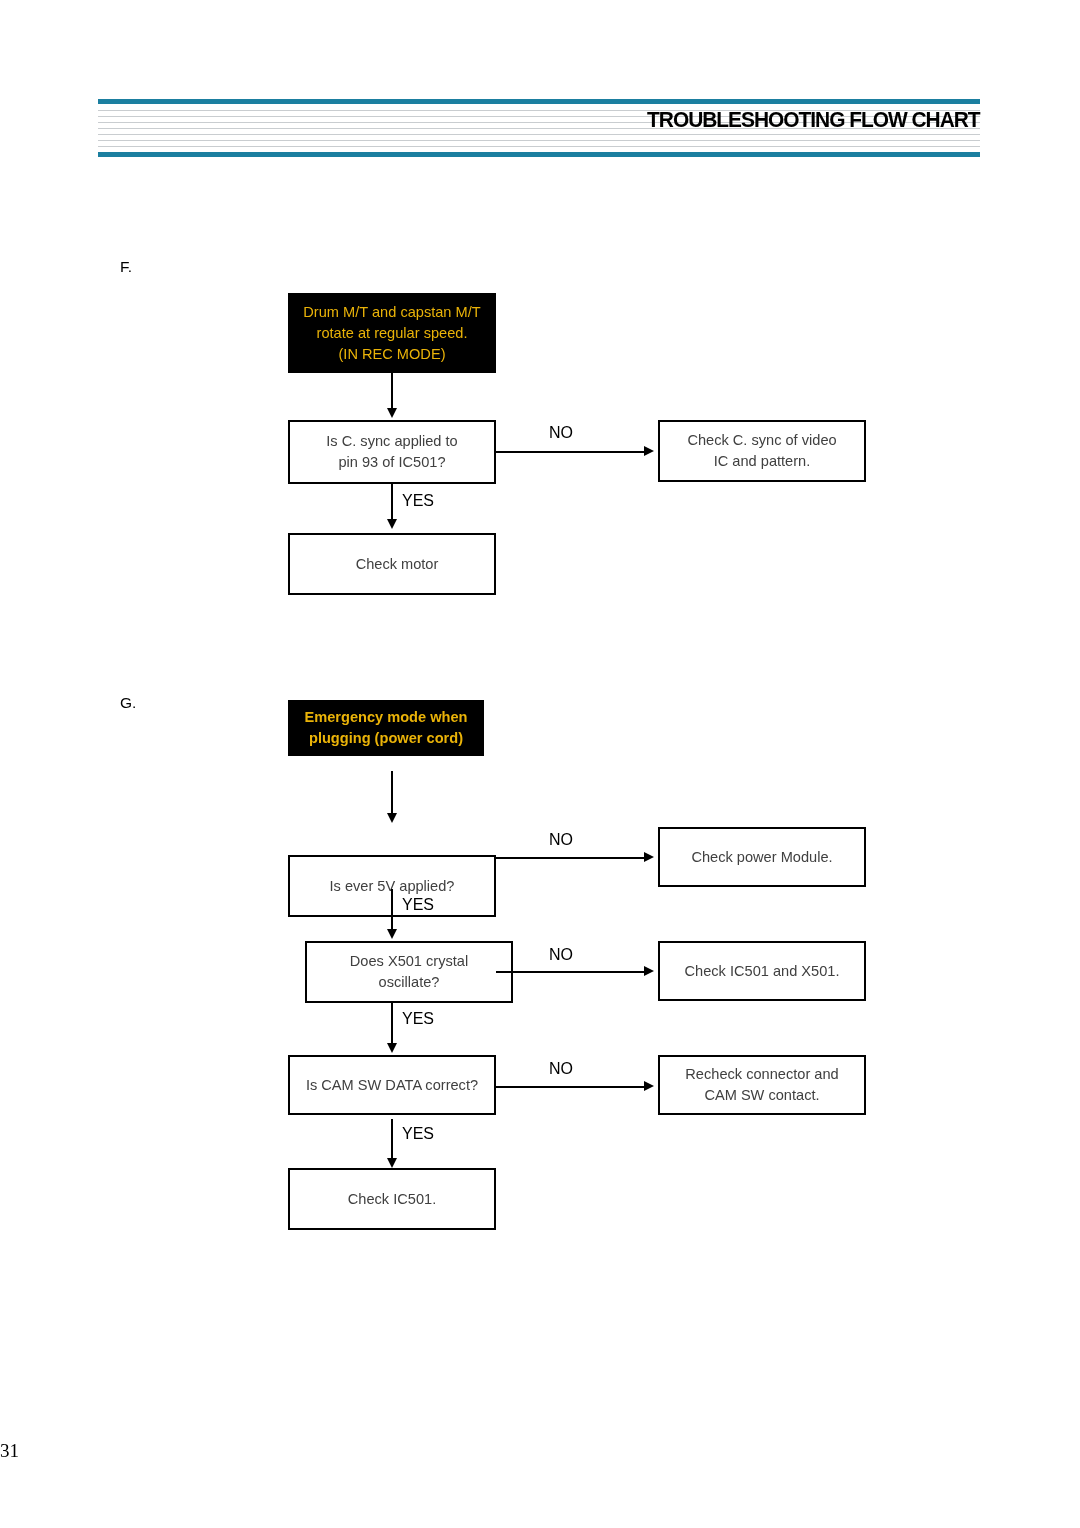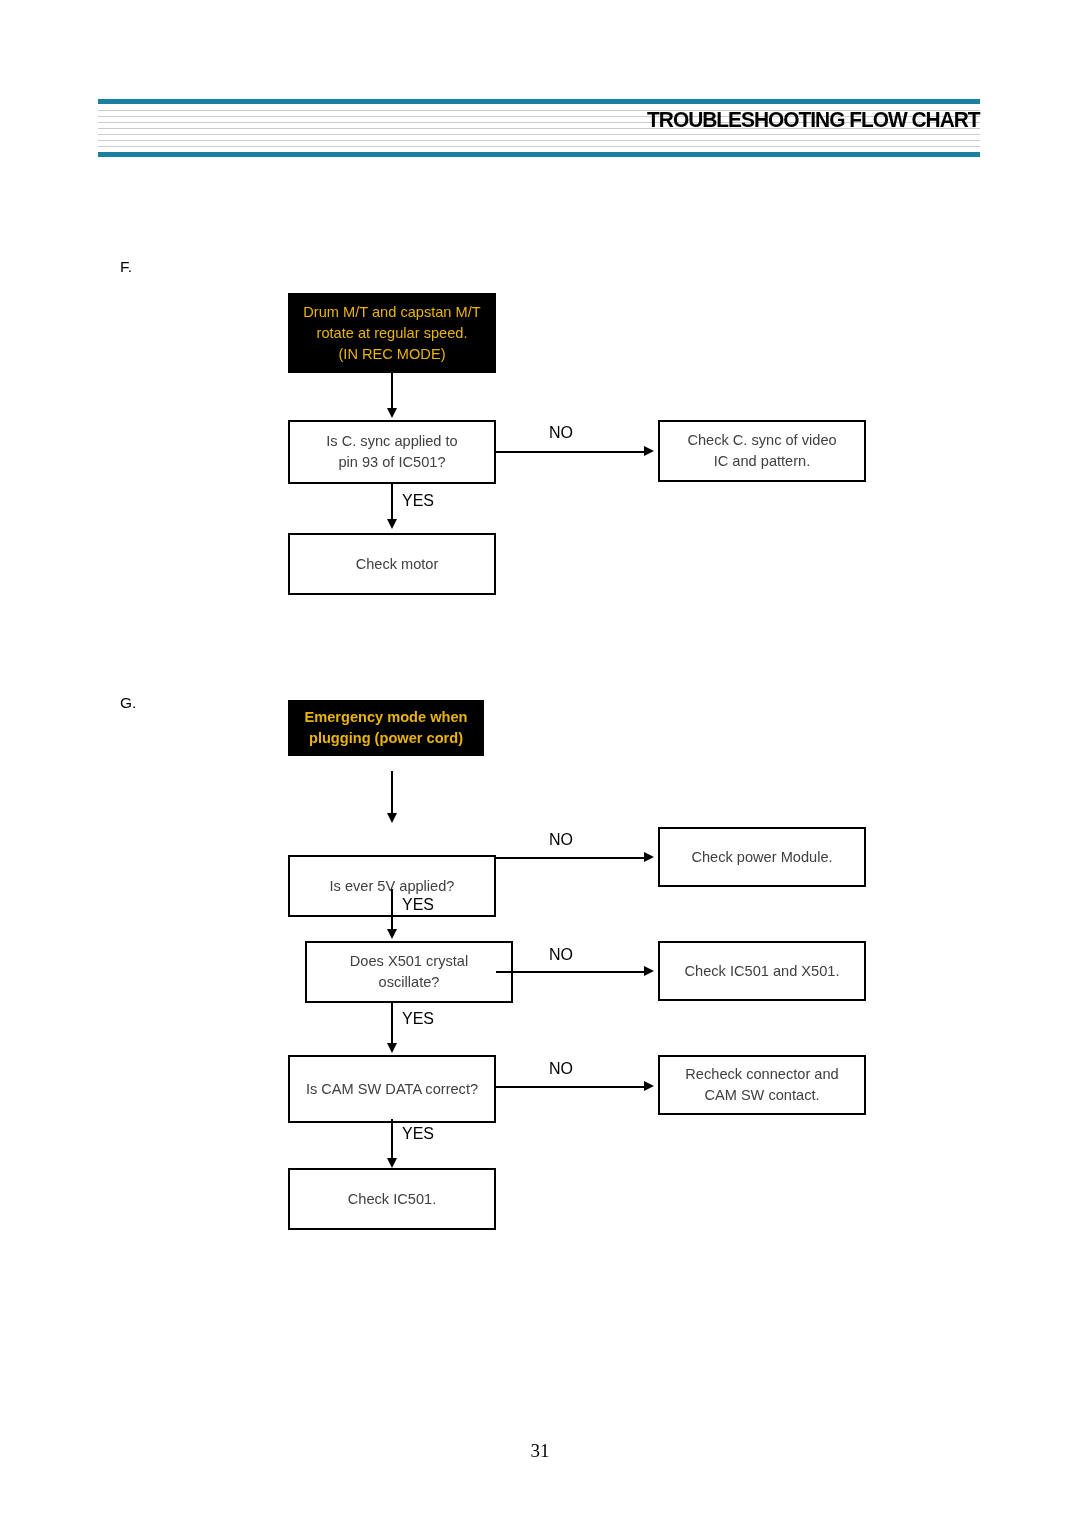--- a/index.html
+++ b/index.html
@@ -131,21 +131,20 @@
     line-height: 18px;
     white-space: nowrap;
   }
 
   
   .page-number {
     position: absolute;
     left: 0;
     width: 1080px;
     top: 1440px;
-    text-align: center;
     font-family: "Liberation Serif", serif;
     font-size: 19px;
     color: #000000;
   }
 </style>
 </head>
 <body>
 
 <div class="header">
   <div class="header-bar top"></div>
@@ -211,21 +210,21 @@
 
 <div class="hline" style="left:496px; top:971px; width:148px;"></div>
 <div class="arrow-right" style="left:644px; top:966px;"></div>
 <div class="edge-label" style="left:549px; top:946px;">NO</div>
 <div class="fbox plain" style="left:658px; top:941px; width:208px; height:60px;">Check IC501 and X501.</div>
 
 <div class="vline" style="left:391px; top:1003px; height:42px;"></div>
 <div class="arrow-down" style="left:386.5px; top:1043px;"></div>
 <div class="edge-label" style="left:402px; top:1010px;">YES</div>
 
-<div class="fbox plain" style="left:288px; top:1055px; width:208px; height:68px;">Is CAM SW DATA correct?</div>
+<div class="fbox plain" style="left:288px; top:1055px; width:208px; height:60px;">Is CAM SW DATA correct?</div>
 
 <div class="hline" style="left:496px; top:1086px; width:148px;"></div>
 <div class="arrow-right" style="left:644px; top:1081px;"></div>
 <div class="edge-label" style="left:549px; top:1060px;">NO</div>
 <div class="fbox plain" style="left:658px; top:1055px; width:208px; height:60px;">Recheck connector and
 CAM SW contact.</div>
 
 <div class="vline" style="left:391px; top:1119px; height:41px;"></div>
 <div class="arrow-down" style="left:386.5px; top:1158px;"></div>
 <div class="edge-label" style="left:402px; top:1125px;">YES</div>

